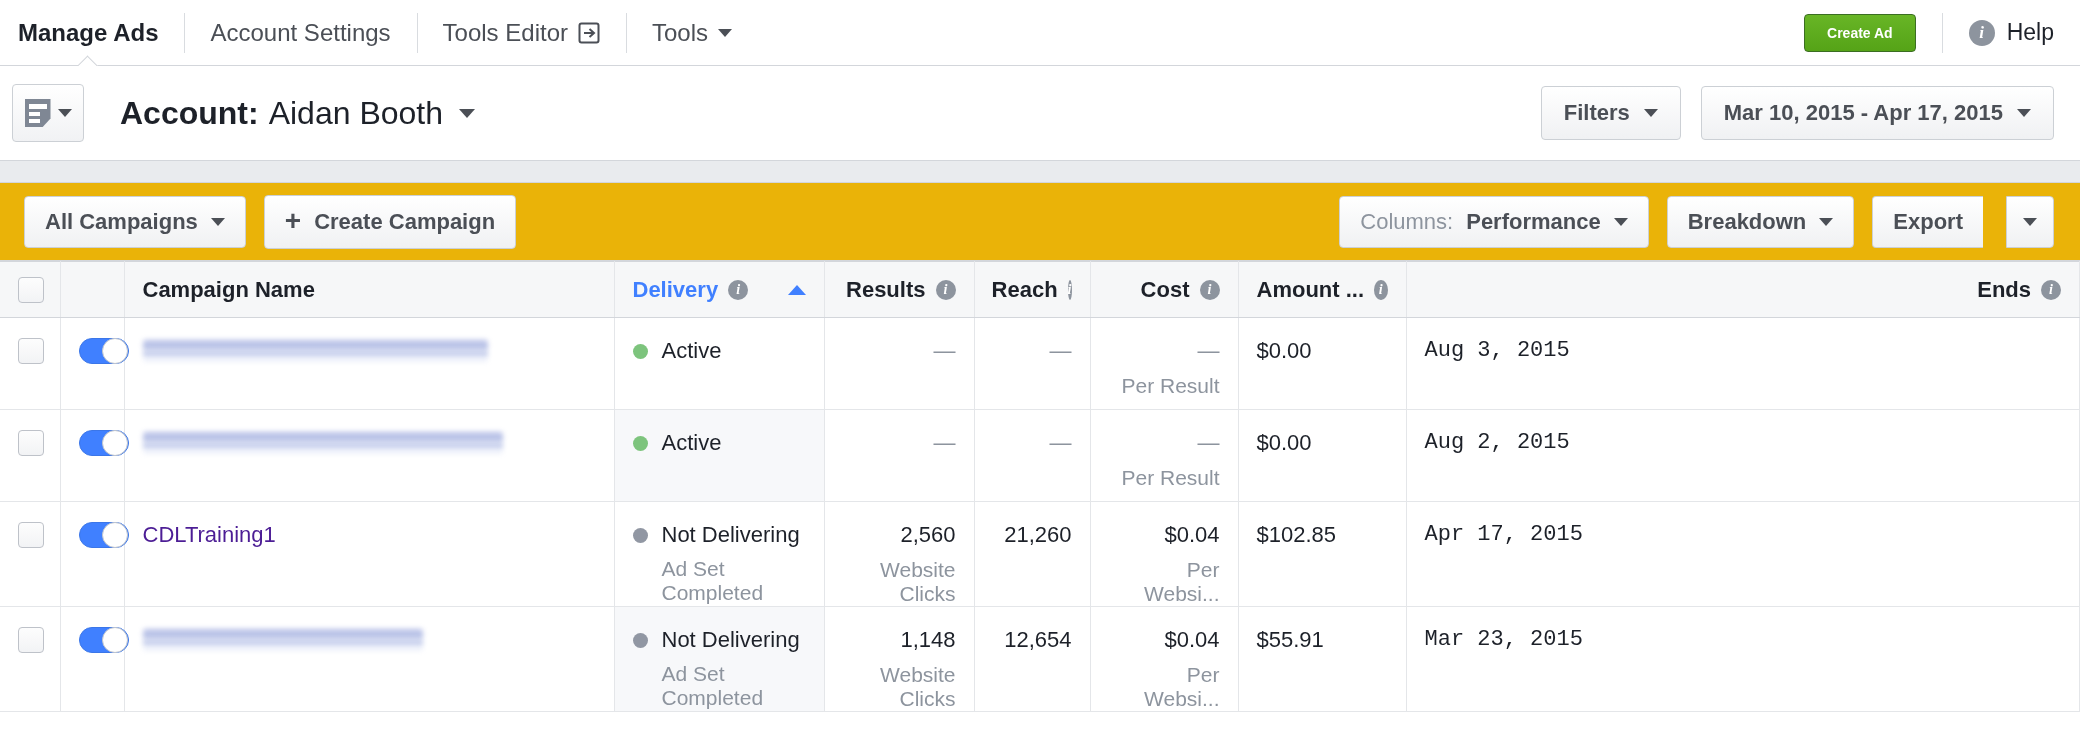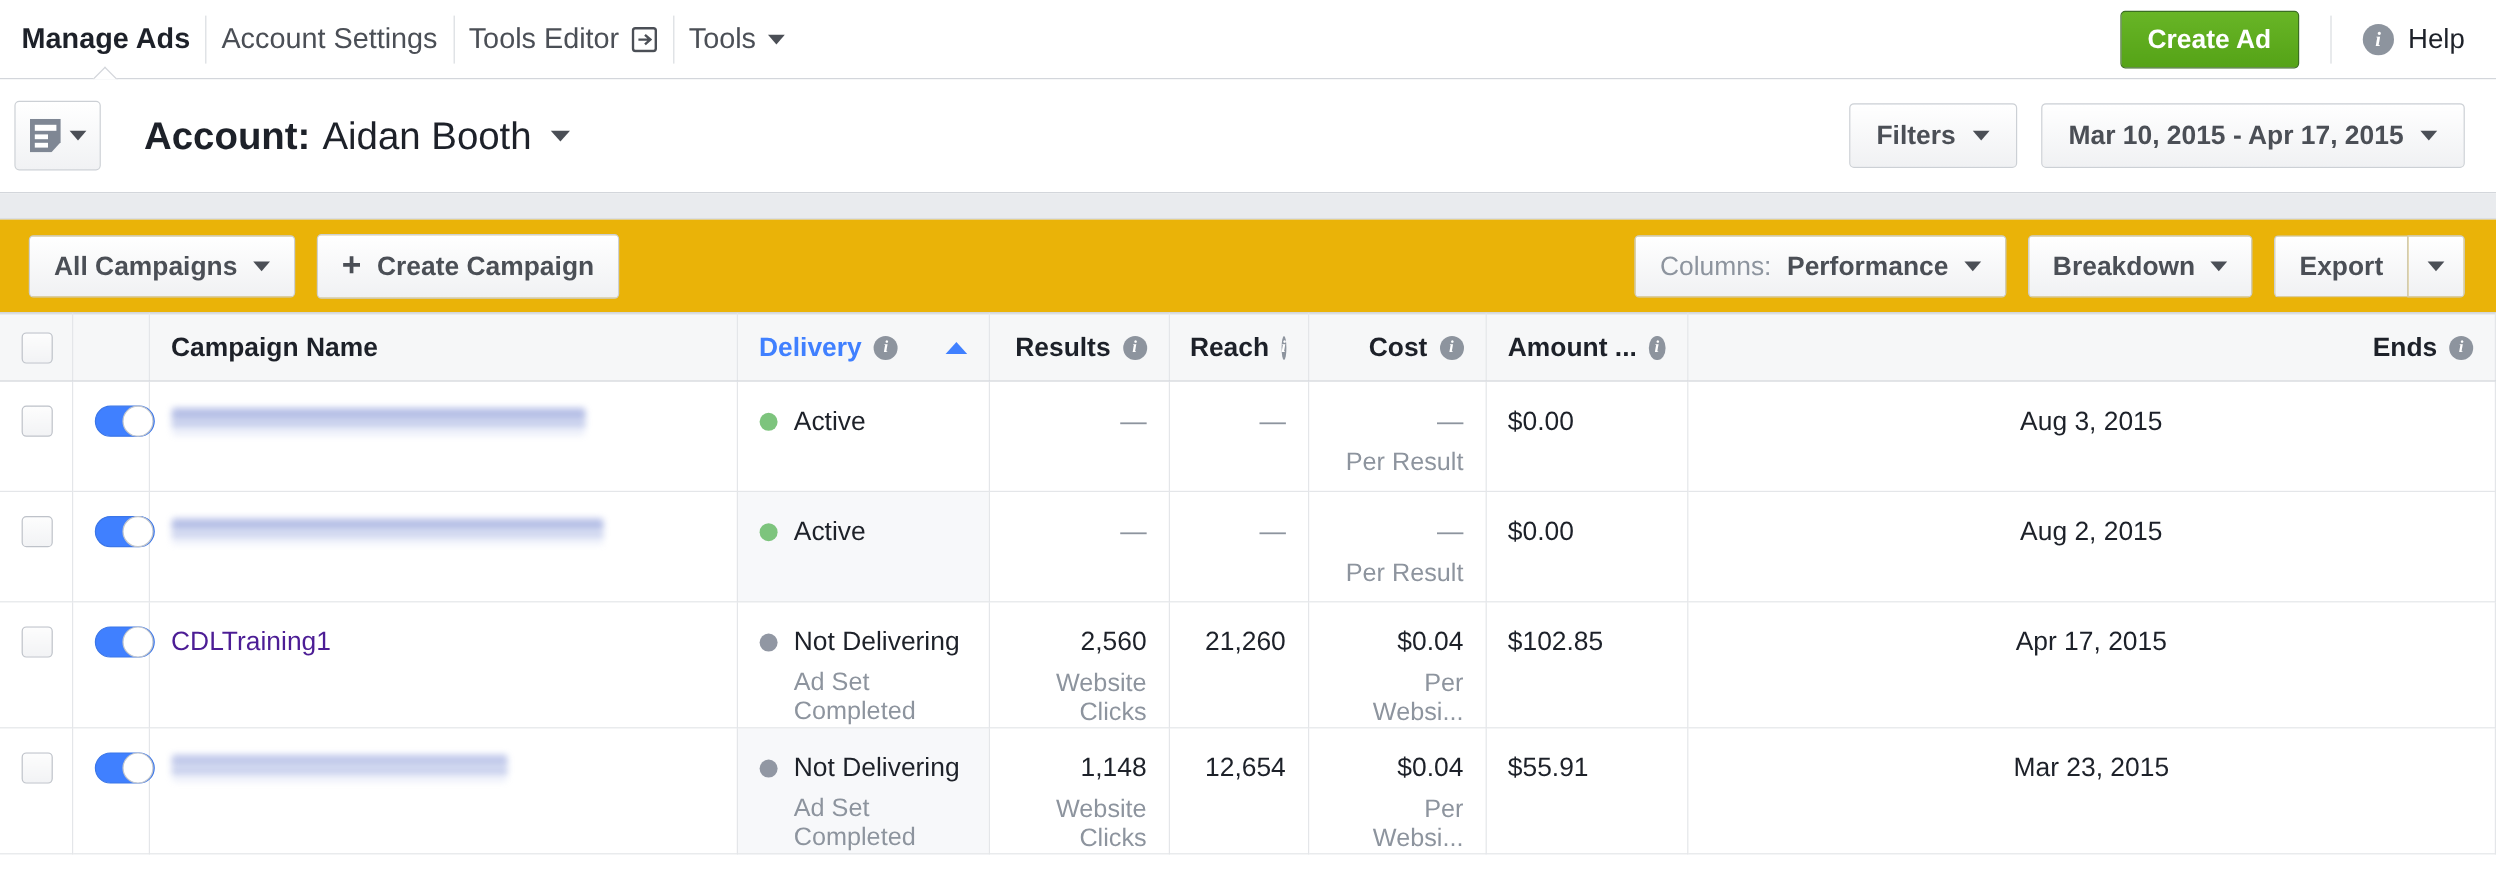--- a/index.html
+++ b/index.html
@@ -18,21 +18,21 @@
     height: 66px;
     background: #ffffff;
     border-bottom: 1px solid #d3d6db;
     display: flex;
     align-items: center;
     padding: 0 0 0 0;
   }
   .nav-left { display: flex; align-items: stretch; height: 66px; }
   .nav-item {
     display: flex; align-items: center;
-    padding: 0 13px;
+    padding: 0 26px;
     font-size: 24px;
     color: #4b4f56;
     white-space: nowrap;
     position: relative;
   }
   .nav-item + .nav-item::before {
     content: "";
     position: absolute; left: 0; top: 13px; bottom: 13px;
     width: 1px; background: #d9dce0;
   }
@@ -67,21 +67,21 @@
     margin-left: auto;
     display: flex; align-items: center;
     padding-right: 26px;
   }
   .btn-create-ad {
     background: linear-gradient(#68b526, #55a317);
     border: 1px solid #3b6e22;
     border-radius: 4px;
     color: #fff;
     font-weight: bold;
-    font-size: 22px;
+    font-size: 14px;
     padding: 10px 22px;
     cursor: pointer;
   }
   .help-sep {
     width: 1px; height: 40px; background: #d9dce0;
     margin: 0 26px;
   }
   .help-box { display: flex; align-items: center; gap: 12px; font-size: 23px; color: #1d2129; }
   .info-i {
     width: 26px; height: 26px; border-radius: 50%;
@@ -174,21 +174,21 @@
     padding: 12px 20px;
     display: flex; align-items: center; gap: 13px;
     cursor: pointer;
     white-space: nowrap;
   }
   .btn-tb .plus {
     font-size: 28px; font-weight: bold; line-height: 1;
     position: relative; top: -1px;
   }
   .btn-tb .muted { color: #8d949e; font-weight: normal; }
-  .split { display: flex; }
+  .split { display: flex; gap: 23px; }
   .split .main { border-radius: 4px 0 0 4px; border-right: none; }
   .split .arrow {
     border-radius: 0 4px 4px 0;
     padding: 12px 16px;
   }
 
   
   .tablewrap { background: #fff; }
   table.grid {
     width: 2080px;
@@ -232,21 +232,21 @@
     border-right: 9px solid transparent;
     border-bottom: 10px solid #4080ff;
   }
   th.c-del .lbl { color: #4080ff; }
 
   table.grid tbody td { height: 92px; padding: 20px 18px 0 18px; background: #fff; }
   tr.alt td { background: #f7f8fa; }
   td.c-del { background: #fff; }
   tr.alt td.c-del { background: #f7f8fa; }
   td.c-check, td.c-tog { padding-top: 22px; }
-  td.c-ends { border-right: none; text-align: center; }
+  td.c-ends { border-right: none; text-align: left; font-family: Liberation Mono, monospace; }
   td.num { text-align: right; }
 
   .chk {
     width: 26px; height: 26px;
     border: 1px solid #bec2c9; border-radius: 4px;
     background: linear-gradient(#fdfdfd,#f2f3f5);
     cursor: pointer;
   }
   .toggle {
     width: 50px; height: 26px; border-radius: 14px;

